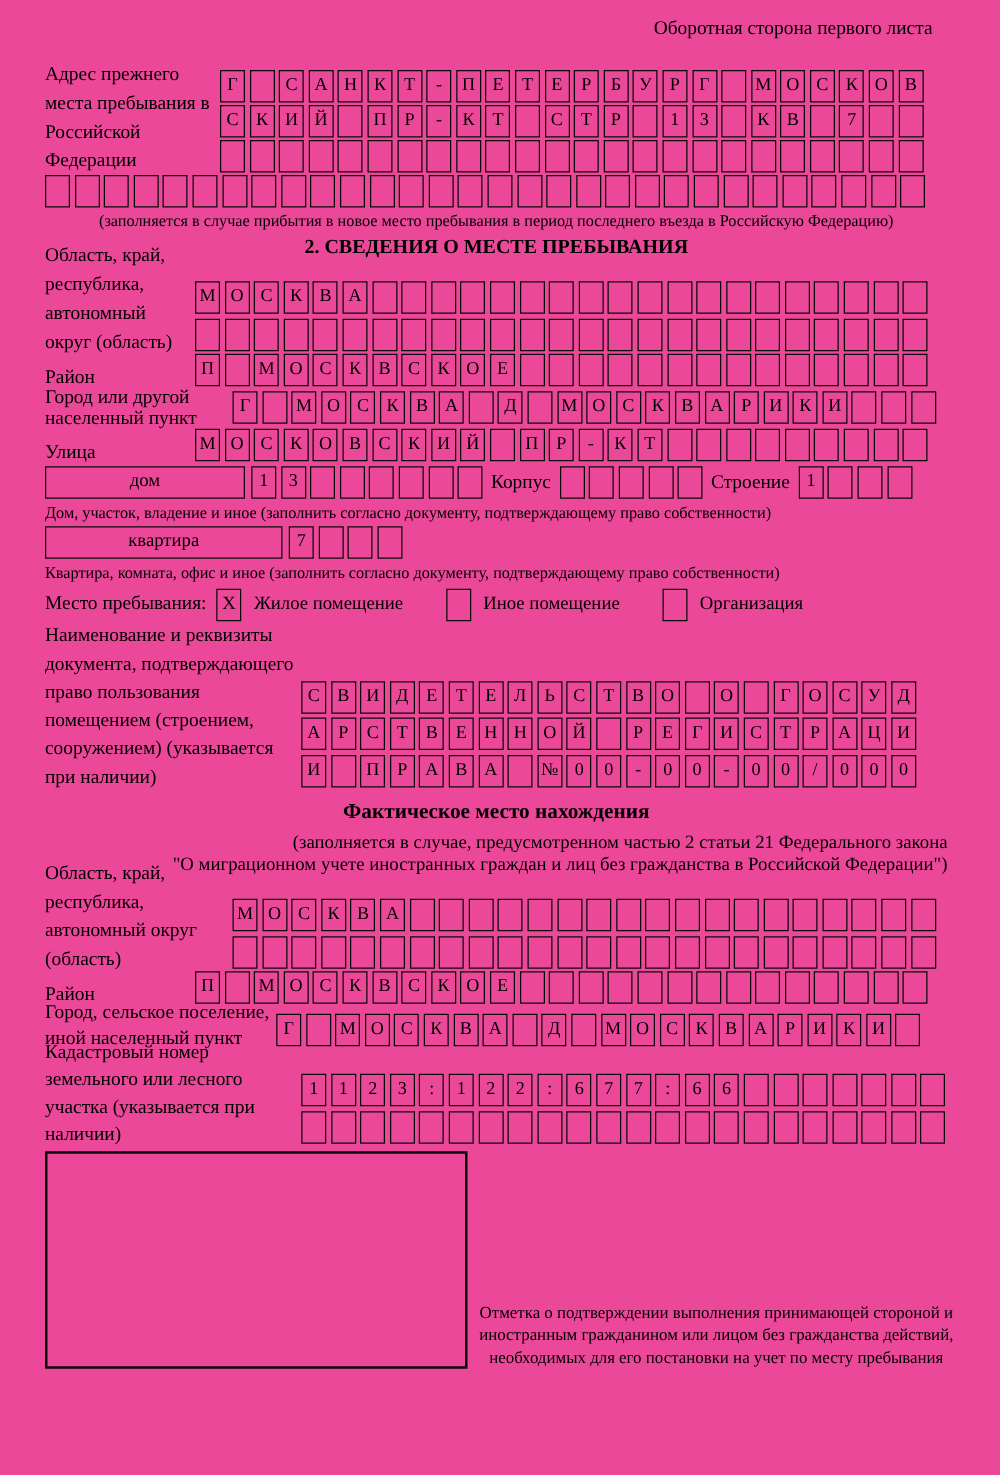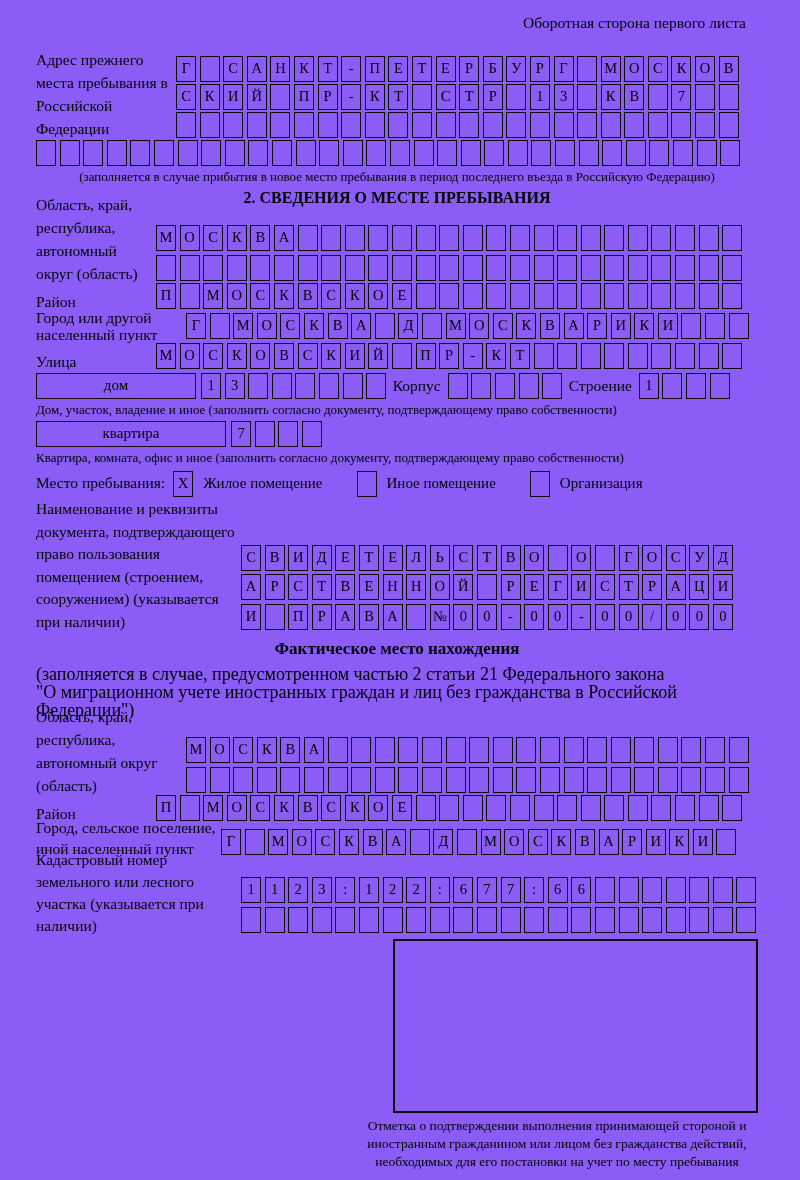--- a/index.html
+++ b/index.html
@@ -1,18 +1,18 @@
 <!DOCTYPE html>
 <html><head>
 <meta charset="utf-8">
 <style>
   * { box-sizing: border-box; }
   html, body { margin:0; padding:0; background:#fff; }
   body { width:800px; font-family:"Liberation Serif", serif; color:#000; }
-  .page { width:800px; height:1180px; padding:8px 42px 0 36px; overflow:hidden; background:#8b5cf6; }
+  .page { width:800px; height:1180px; padding:8px 42px 0 36px; overflow:hidden; background:#ec4899; }
 
   .header-note { text-align:right; font-size:15.5px; padding-right:12px; margin-top:6px; }
 
   .field { display:flex; align-items:flex-end; }
   .flabel { font-size:15.5px; line-height:23px; flex-shrink:0; }
   .lh17 { line-height:17px; }
   .lh21 { line-height:21px; }
   .lh22 { line-height:22px; }
   .w120 { width:120px; } .w140 { width:140px; } .w150 { width:150px; }
   .w185 { width:185px; } .w205 { width:205px; }
@@ -50,28 +50,28 @@
   .stay-label { font-size:15.5px; line-height:24px; }
   .cb { margin-left:8px; margin-right:10px; font-size:15px; }
   .opt-label { font-size:15px; line-height:24px; margin-right:26px; }
   .stay-caption { margin-left:150px; width:320px; text-align:center; font-size:13px; height:18px; }
 
   .f-doc { margin-top:2px; }
   .f-doc .flabel { line-height:22.5px; }
   .doc-rows .cellrow { height:29.5px; }
 
   .actual-title { text-align:center; font-weight:bold; font-size:17px; margin-top:6px; margin-bottom:6px; }
-  .actual-cap { font-size:18px; line-height:18px; text-align:left; }
+  .actual-cap { font-size:15px; line-height:18px; text-align:right; }
 
   .f-region2 { height:72px; margin-top:6px; }
   .f-city-l { height:34px; }
   .f-cad { height:78px; }
   .cad-rows { padding-top:18px; }
 
-  .stamp-wrap { display:flex; flex-direction:column; align-items:flex-end; margin-top:2px; }
+  .stamp-wrap { display:flex; flex-direction:row; align-items:flex-end; margin-top:2px; }
   .stamp-box { width:365px; height:174px; border:2px solid #0a0a0a; }
   .stamp-caption { width:430px; margin-right:-14px; margin-top:4px; text-align:center; font-size:13.5px; line-height:18px; }
 </style>
 </head>
 <body>
 
 <div class="page">
 
   <div class="header-note">Оборотная сторона первого листа</div>
 

